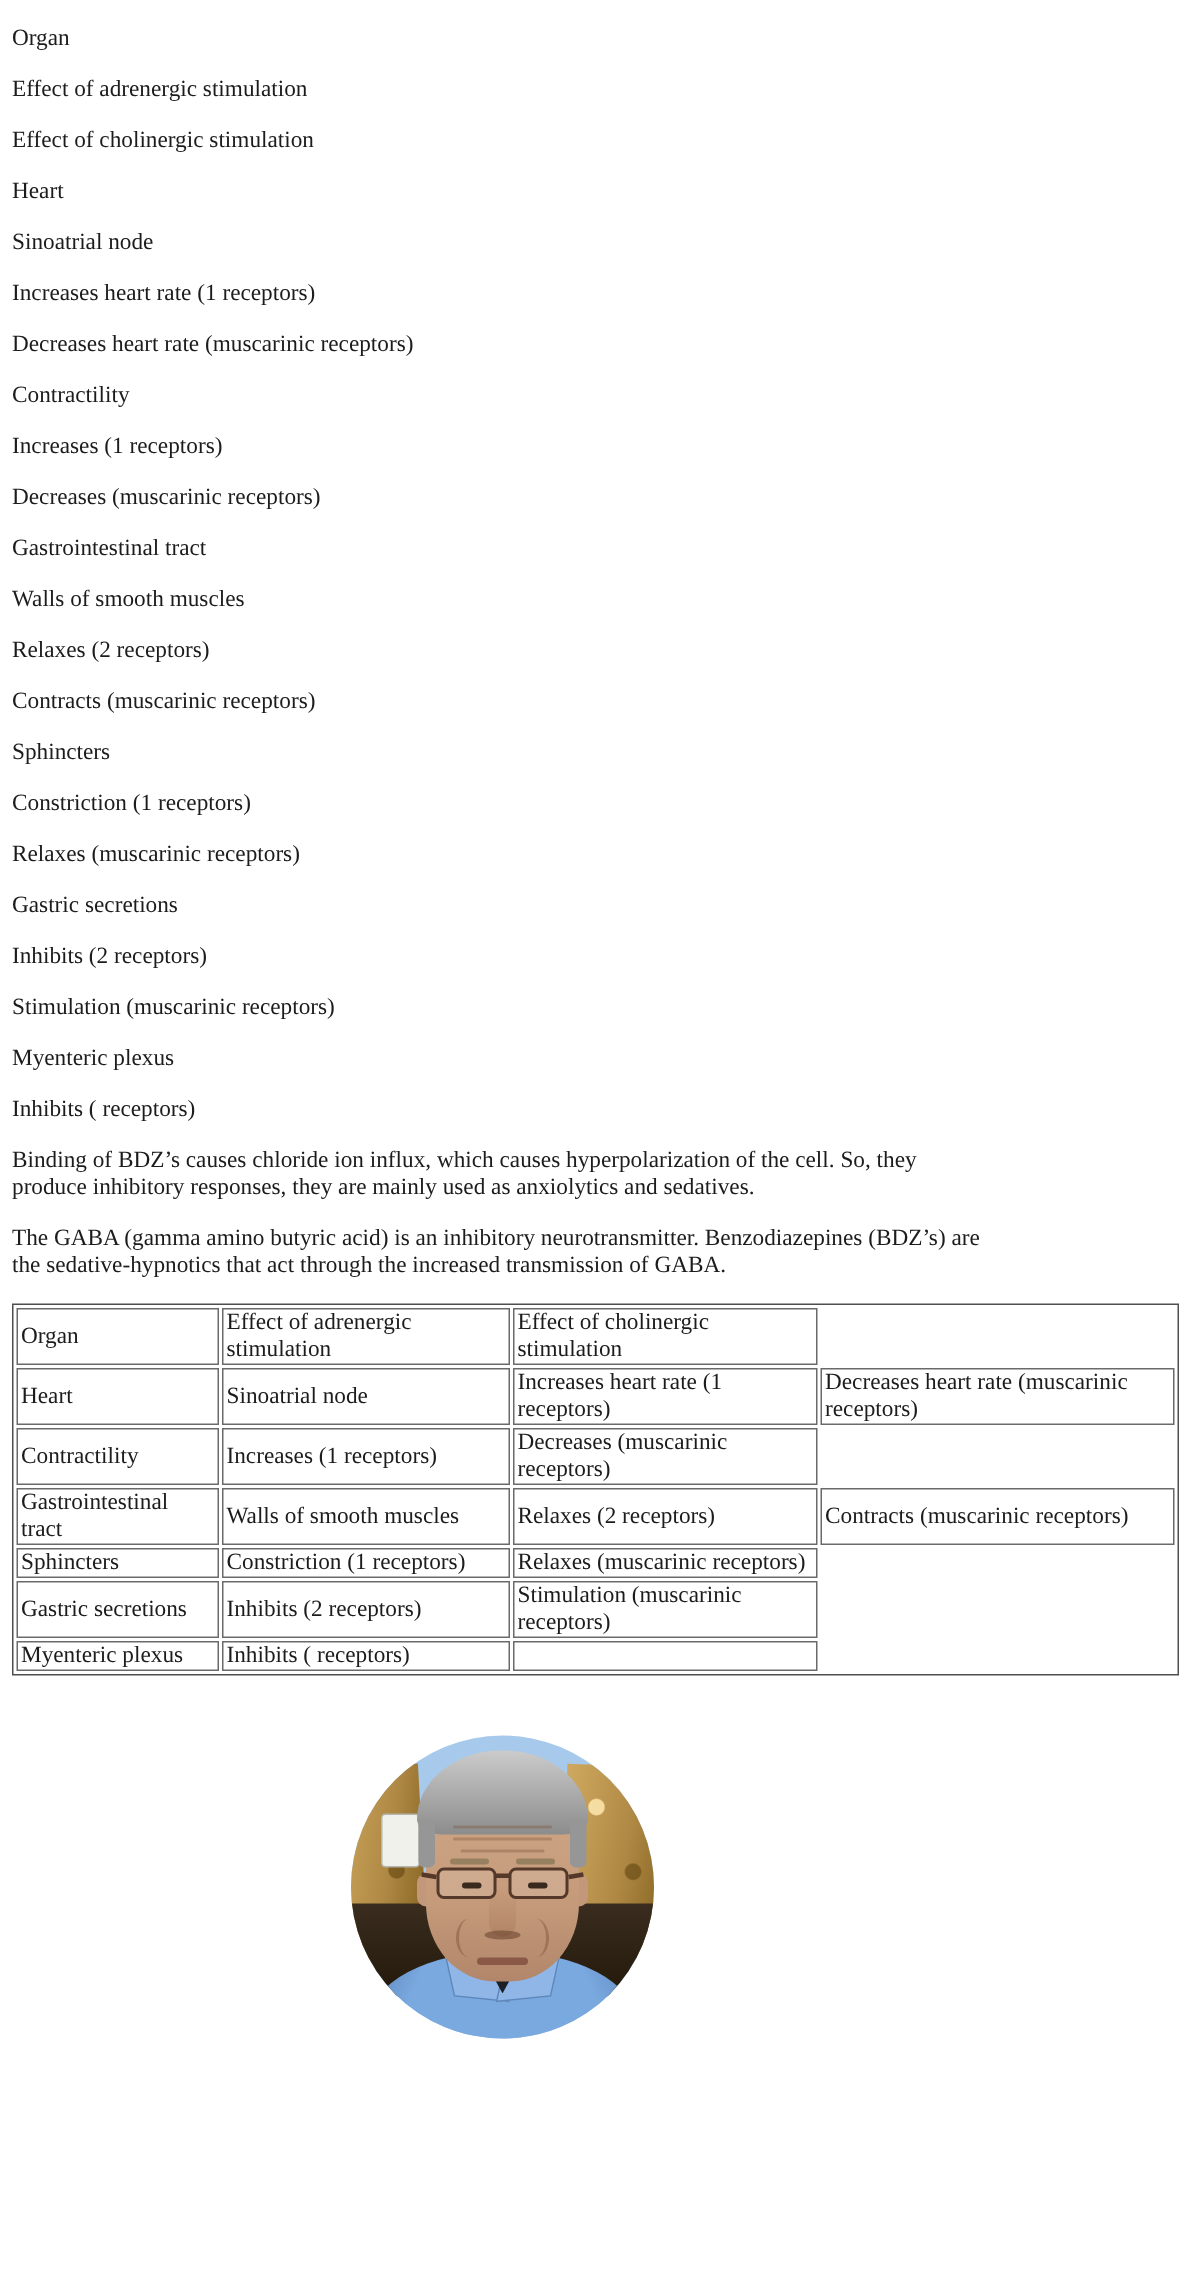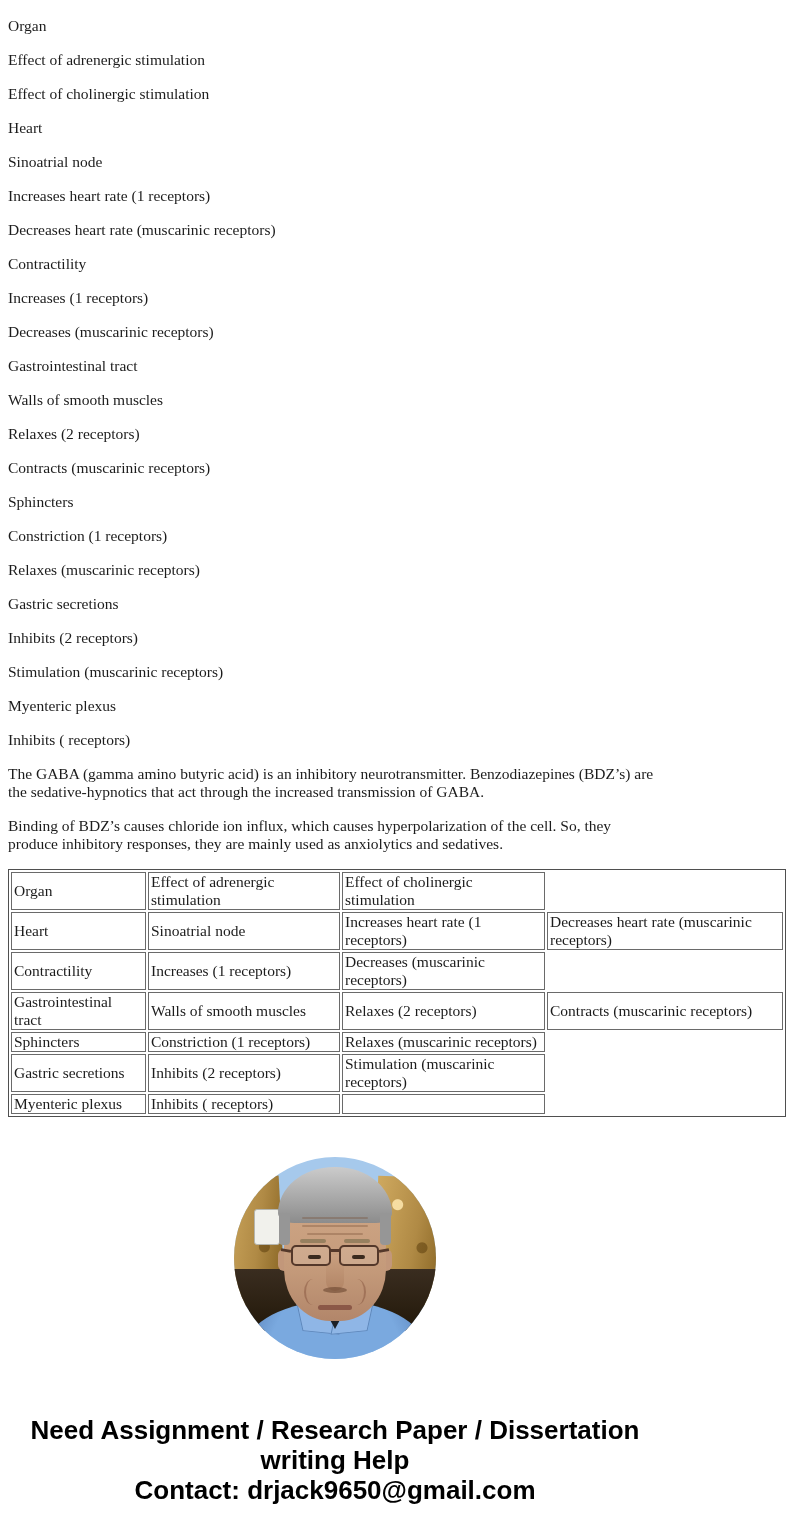--- a/index.html
+++ b/index.html
@@ -88,22 +88,22 @@
     <p>Constriction (1 receptors)</p>
     <p>Relaxes (muscarinic receptors)</p>
     <p>Gastric secretions</p>
     <p>Inhibits (2 receptors)</p>
     <p>Stimulation (muscarinic receptors)</p>
     <p>Myenteric plexus</p>
     <p>Inhibits ( receptors)</p>
   </section>
 
   <section class="paras">
+    <p>Binding of BDZ’s causes chloride ion influx, which causes hyperpolarization of the cell. So, they produce inhibitory responses, they are mainly used as anxiolytics and sedatives.</p>
     <p>The GABA (gamma amino butyric acid) is an inhibitory neurotransmitter. Benzodiazepines (BDZ’s) are the sedative-hypnotics that act through the increased transmission of GABA.</p>
-    <p>Binding of BDZ’s causes chloride ion influx, which causes hyperpolarization of the cell. So, they produce inhibitory responses, they are mainly used as anxiolytics and sedatives.</p>
   </section>
 
   <table class="fx">
     <colgroup>
       <col style="width:135px">
         <col style="width:192px">
         <col style="width:203px">
         <col>
     </colgroup>
     <tbody>
@@ -180,18 +180,14 @@
         <div class="temple tl"></div>
         <div class="temple tr"></div>
       </div>
       <div class="nose"></div>
       <div class="smile ml"></div>
       <div class="smile mr"></div>
       <div class="mouth"></div>
     </div>
   </div>
 
-  <div class="footer">
-    <div>Need Assignment / Research Paper / Dissertation writing Help</div>
-    <div>Contact: drjack9650@gmail.com</div>
-  </div>
 
 </div>
 
 </body></html>

